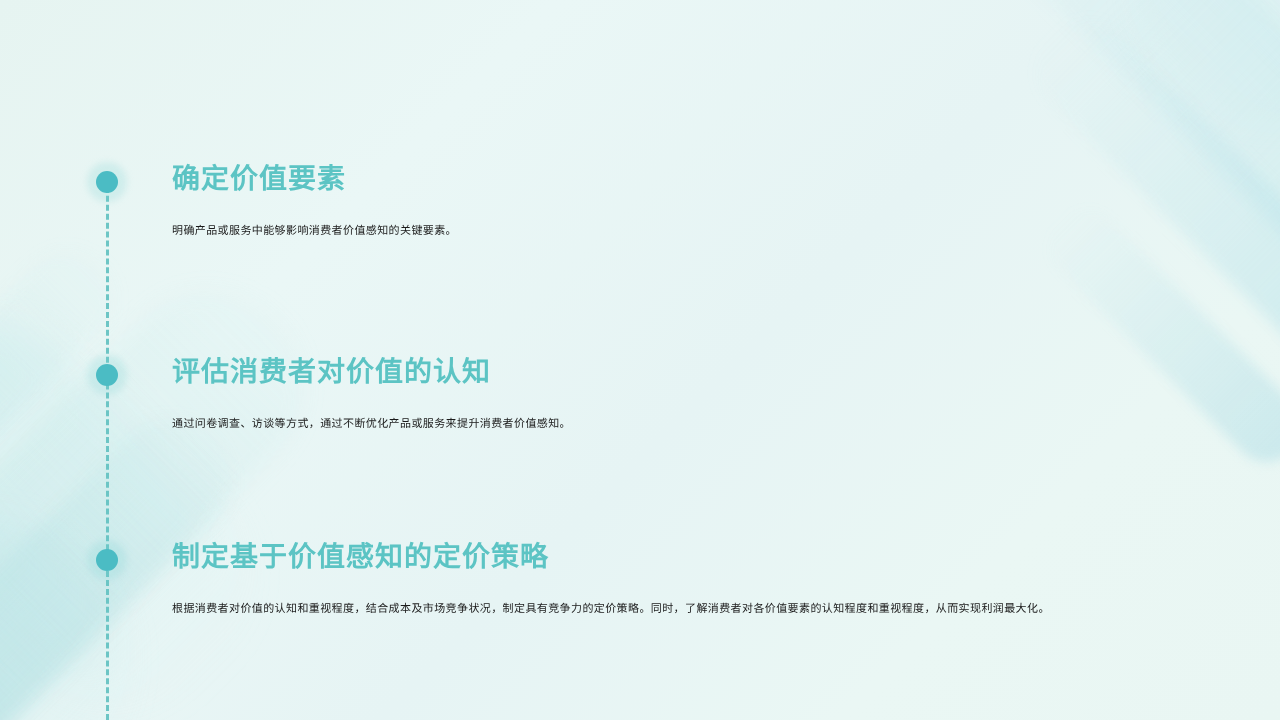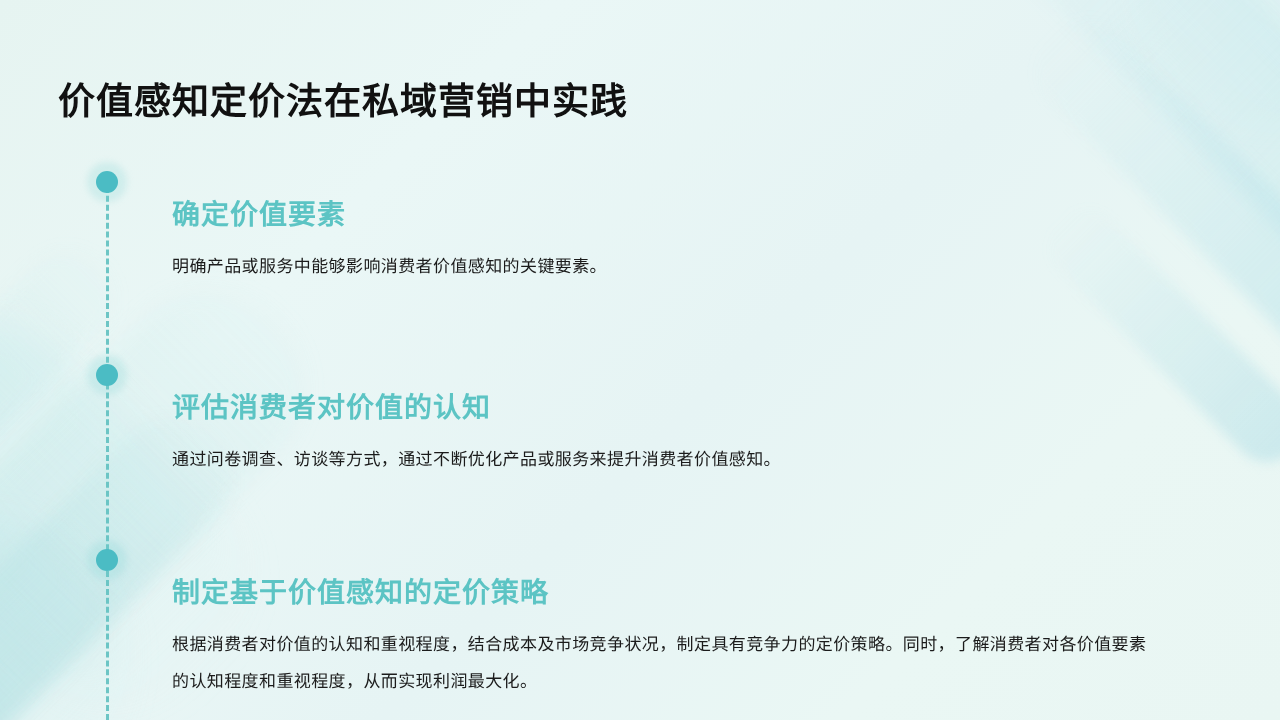--- a/index.html
+++ b/index.html
@@ -188,36 +188,35 @@
     width: 22px;
     height: 22px;
     border-radius: 50%;
     background: #4bbcc4;
   }
 
   .tl-body {
     position: absolute;
     left: 172px;
     width: 990px;
-    margin-top: 36px;
   }
 
   .tl-heading {
     font-size: 28px;
     font-weight: 700;
     color: #5cc4c4;
     letter-spacing: 1px;
     line-height: 1.2;
     margin: 0;
     white-space: nowrap;
   }
 
   .tl-desc {
     margin: 16px 0 0 0;
-    font-size: 17px;
+    font-size: 11px;
     line-height: 37px;
     color: #1b1b1b;
     letter-spacing: 0.4px;
     max-width: 985px;
   }
 </style>
 </head>
 <body>
 
 <div id="slide">
@@ -228,21 +227,20 @@
     <div class="capsule cap-tr-2"></div>
     <div class="capsule cap-tr-3"></div>
 
     <div class="capsule cap-bl-5"></div>
     <div class="capsule cap-bl-3"></div>
     <div class="capsule cap-bl-1"></div>
     <div class="capsule cap-bl-2"></div>
     <div class="capsule cap-bl-4"></div>
   </div>
 
-  <h1 id="slide-title">价值感知定价法在私域营销中实践</h1>
 
   <div class="timeline">
 
     <div class="timeline-line"></div>
 
     <div class="tl-item" style="top:162px">
       <div class="tl-dot-wrap">
         <span class="tl-dot-halo"></span>
         <span class="tl-dot"></span>
       </div>

